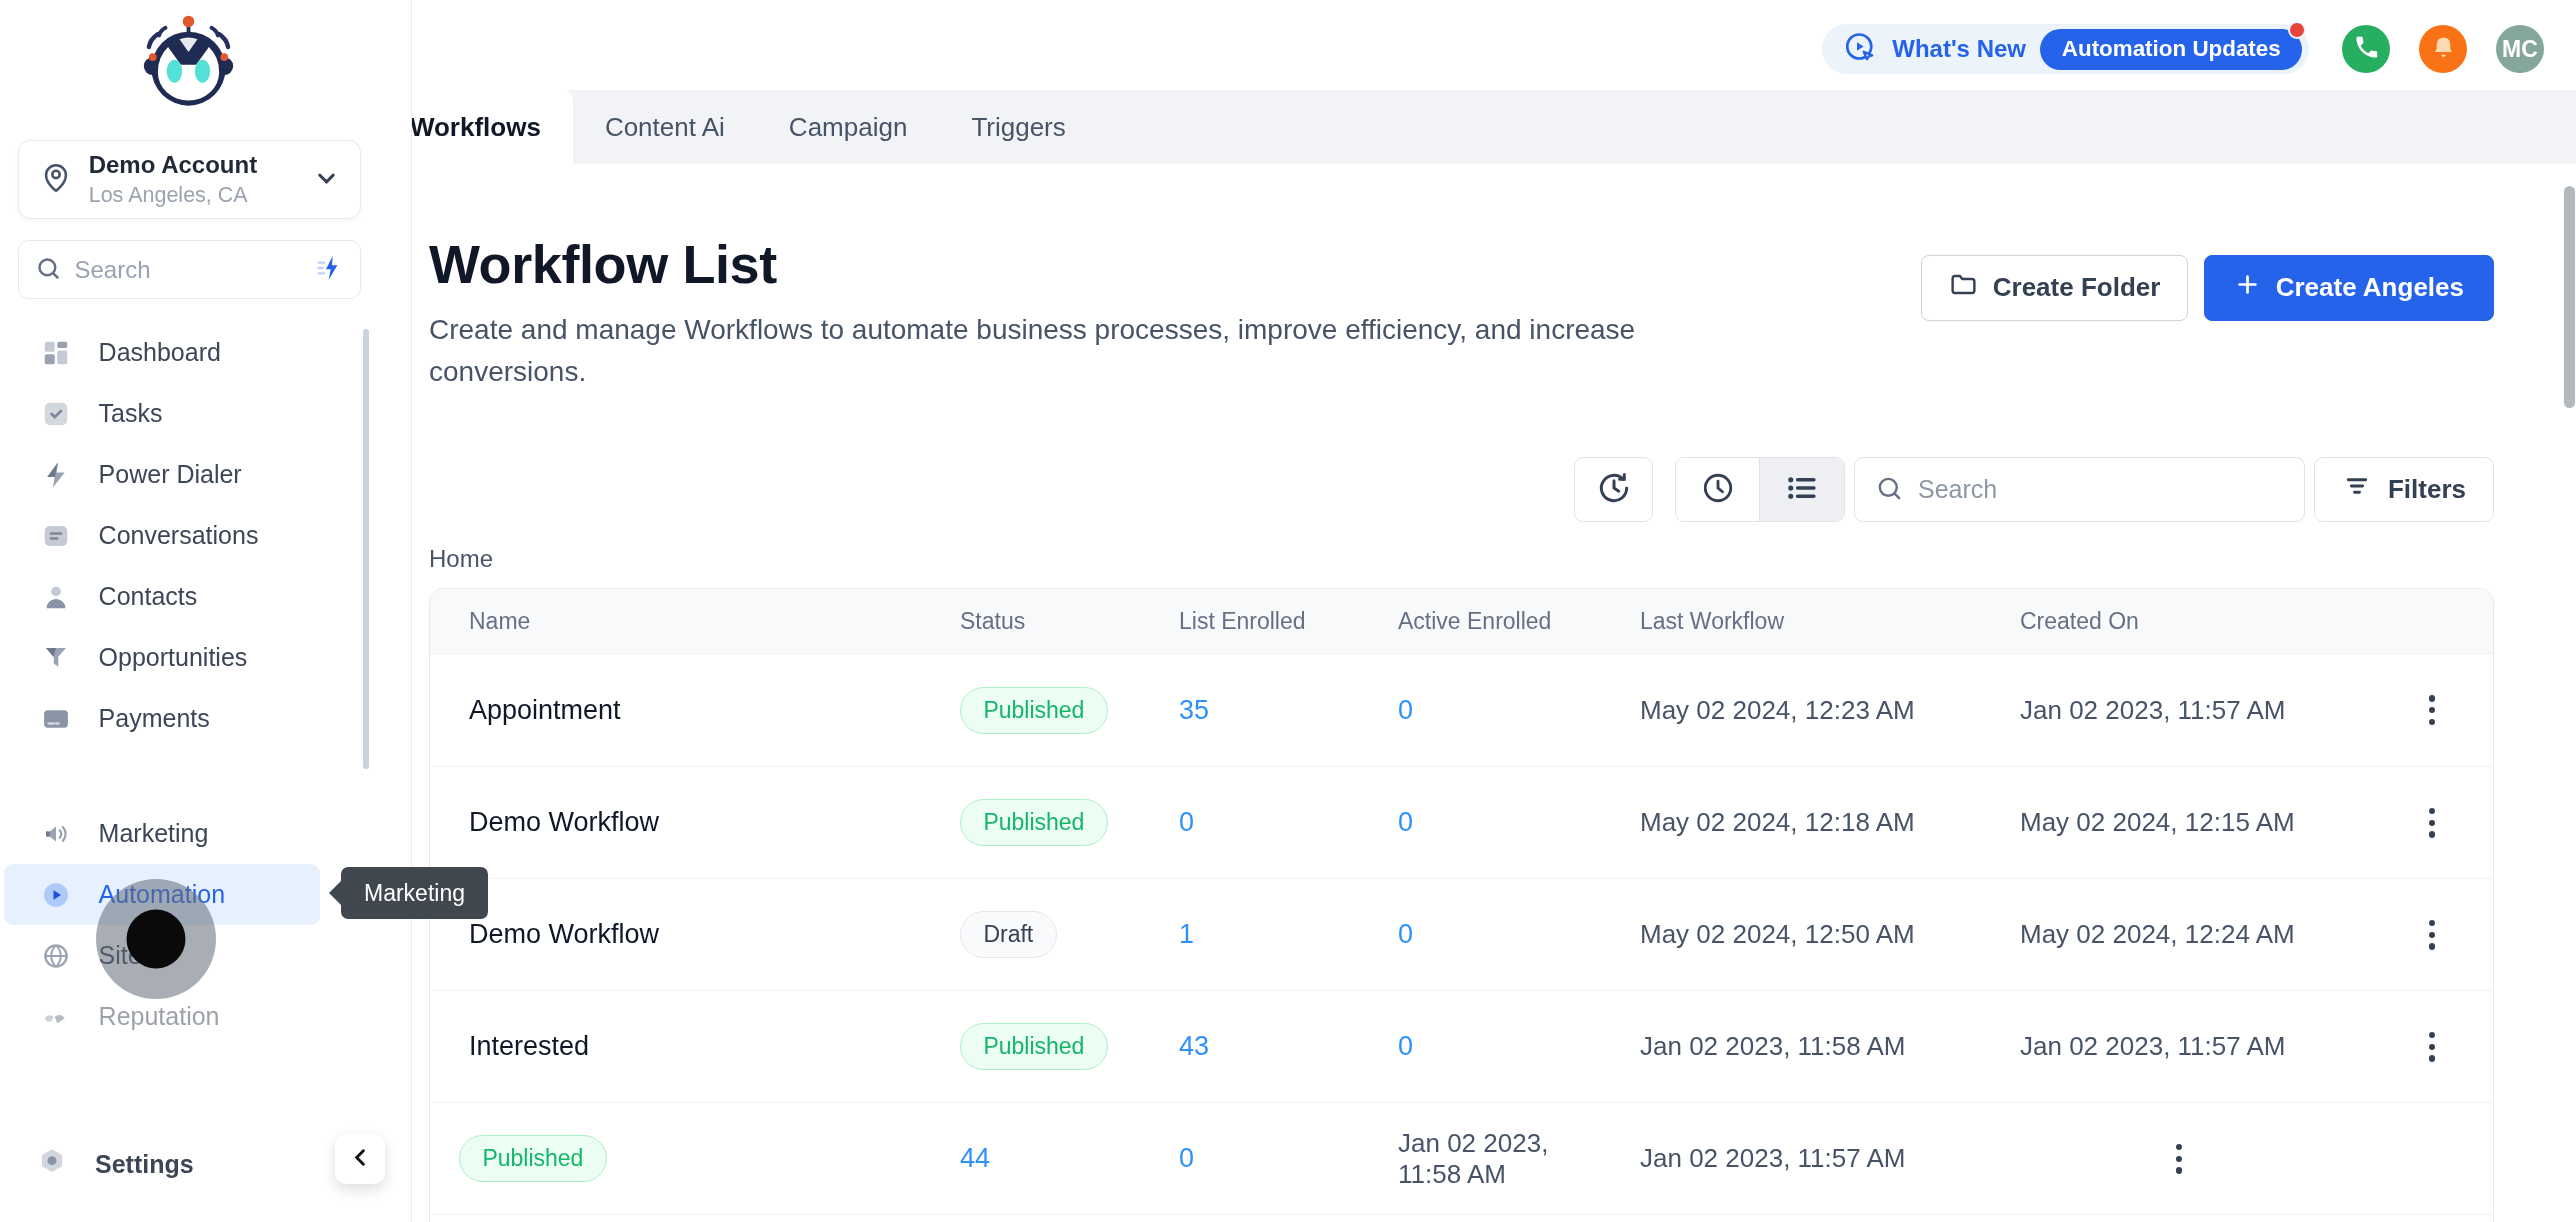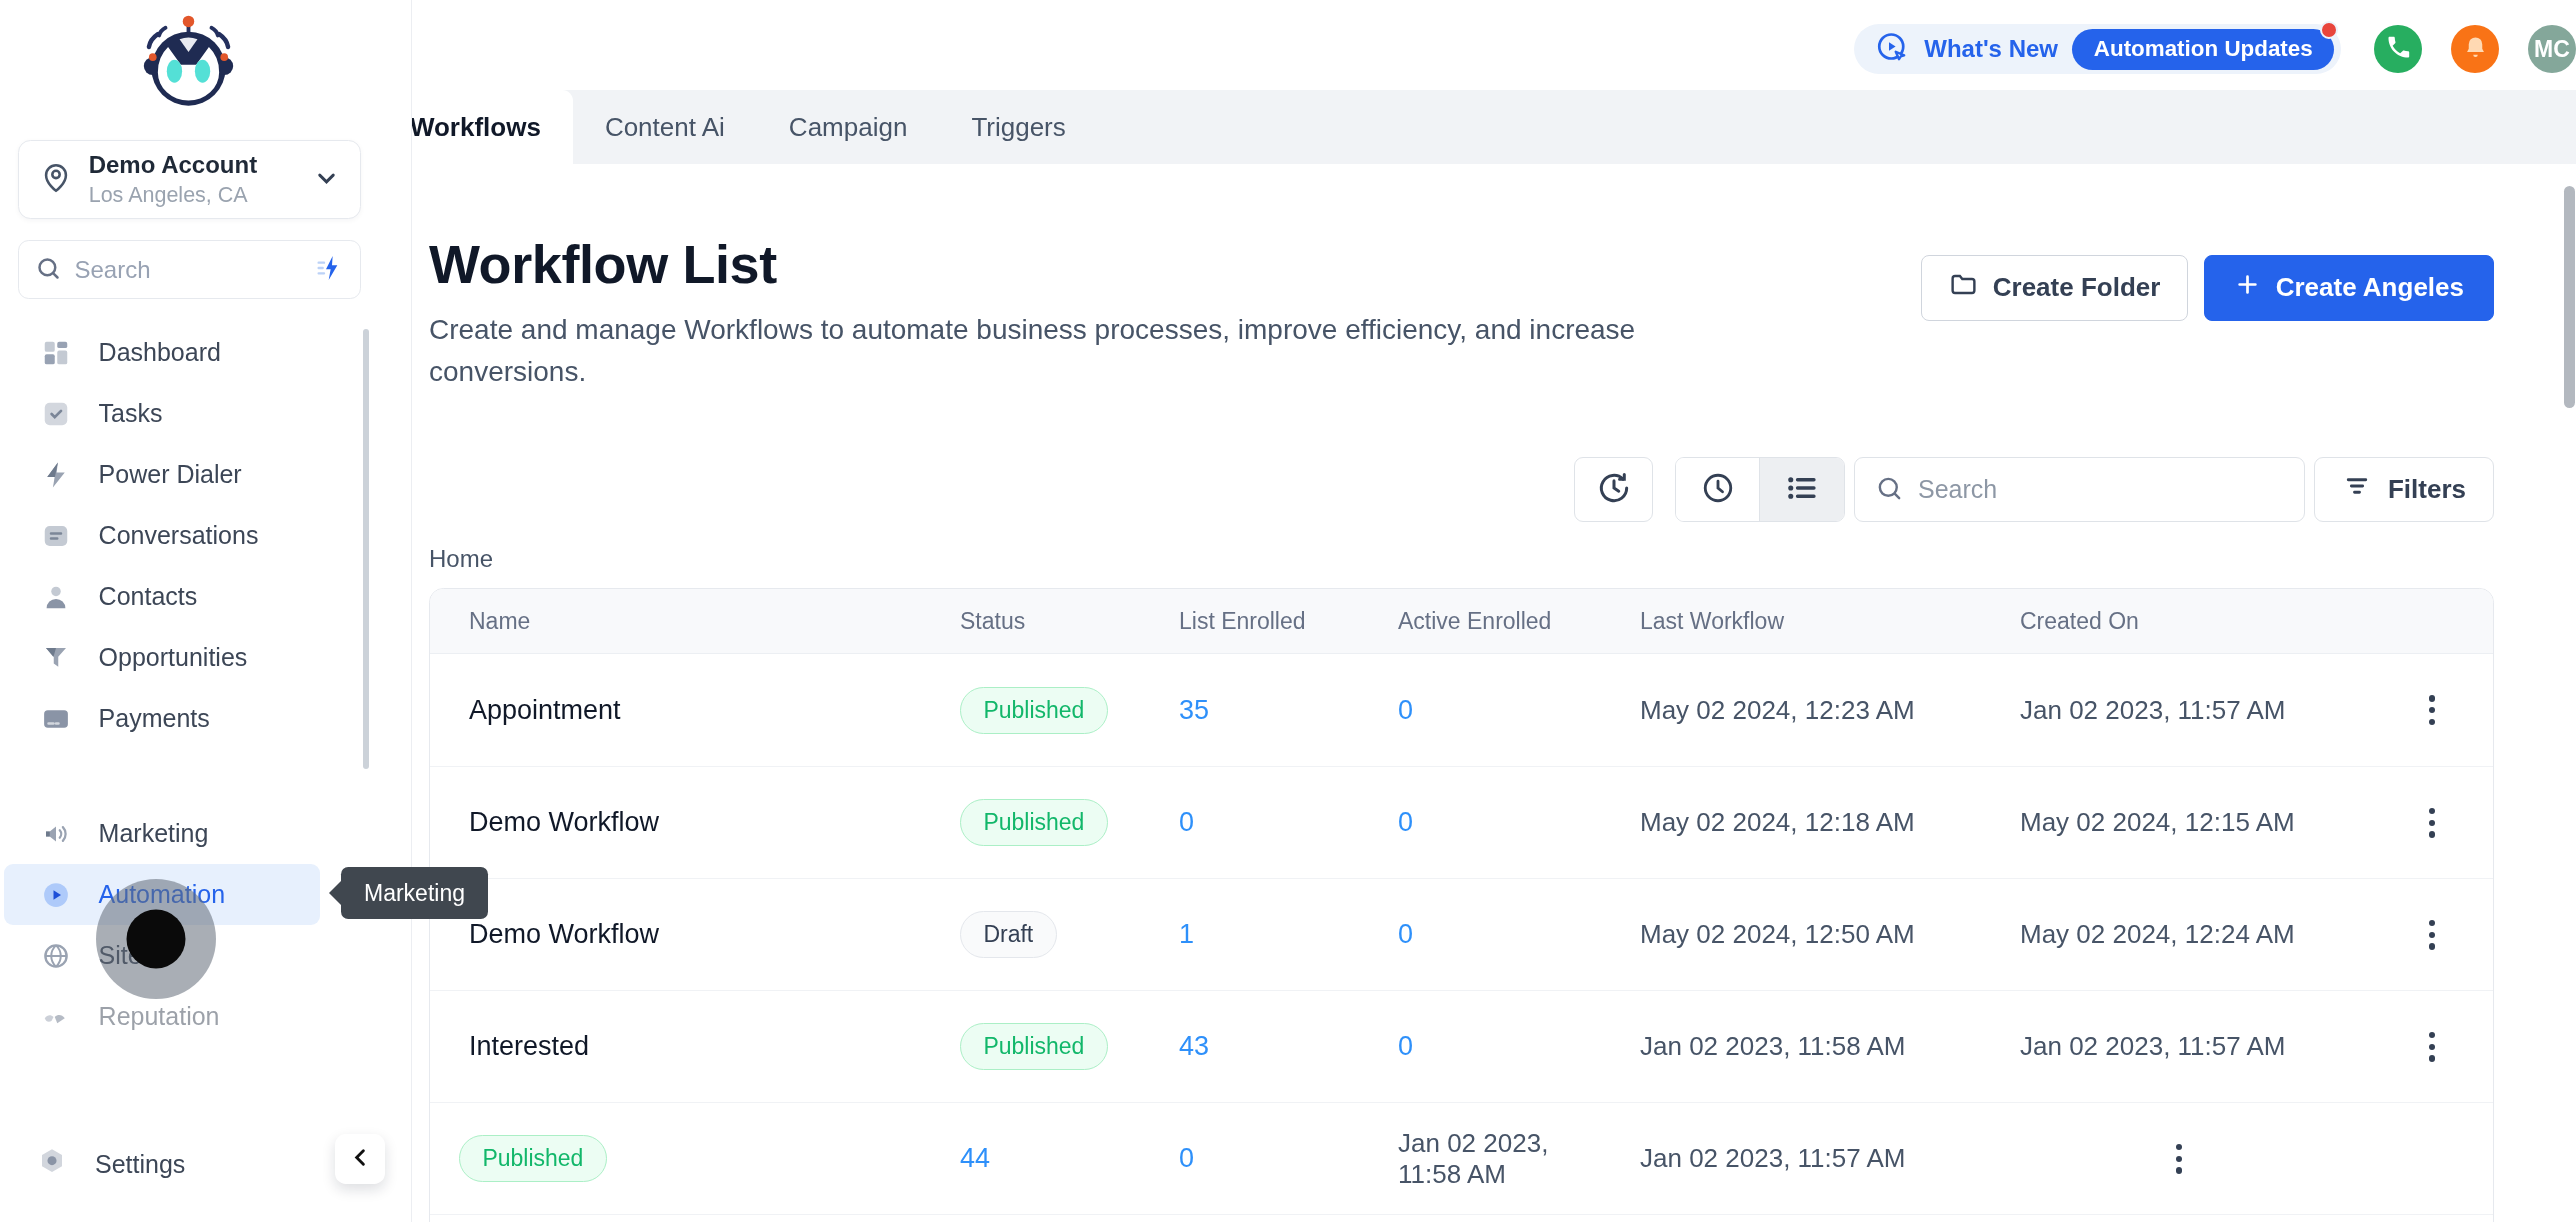--- a/index.html
+++ b/index.html
@@ -25,29 +25,29 @@
   #nav-scroll { position:absolute; left:0; top:322px; width:361px; height:766px; overflow:hidden; }
   .nav-item { height:61px; display:flex; align-items:center; gap:27px; padding-left:36px;
     font-size:25px; color:#3c4656; cursor:pointer; border-radius:9px; margin:0 41px 0 3.6px; }
   .nav-item .nicon { width:32px; height:32px; display:flex; align-items:center; justify-content:center; flex:none; }
   .nav-item.active { background:#e7f0fd; color:#2563eb; font-weight:500; }
   .nav-item.faded { opacity:.5; }
   .nav-gap { margin-top:54px; }
   #nav-fade { position:absolute; left:0; top:1030px; width:361px; height:57px;
     background:linear-gradient(rgba(255,255,255,0),#fff 75%); pointer-events:none; }
   #settings-row { position:absolute; left:0; top:1134px; width:361px; height:61px; display:flex;
-    align-items:center; gap:27px; padding-left:36px; font-size:25px; color:#3c4656; cursor:pointer; }
+    align-items:center; gap:27px; padding-left:36px; font-size:25px; color:#3c4656; cursor:pointer;font-weight:bold; }
   #side-scrollbar { position:absolute; left:363px; top:329px; width:6.3px; height:440px; background:#ccd2d9; border-radius:3.6px; }
   #collapse-btn { position:absolute; left:335px; top:1134px; width:50px; height:50px; background:#fff;
     border:0.9px solid #f0f1f4; border-radius:10.7px; box-shadow:0 5.4px 14.3px rgba(16,24,40,.14);
     display:flex; align-items:center; justify-content:center; cursor:pointer; z-index:30; }
 
   
   #topbar { position:absolute; left:377px; top:0; right:0; height:98px; background:#fff;
-    display:flex; align-items:center; justify-content:flex-end; gap:29px; }
+    display:flex; align-items:center; justify-content:flex-end; padding-right:32px; gap:29px; }
   .whatsnew-pill { position:relative; display:flex; align-items:center; gap:14.3px; height:50px;
     background:#edf3fb; border-radius:894px; padding:0 7.2px 0 19.7px; cursor:pointer; margin-right:3.6px; }
   .whatsnew-label { font-size:24px; font-weight:700; color:var(--accent); }
   .updates-pill { position:relative; display:flex; align-items:center; height:41px; background:var(--accent);
     color:#fff; font-size:22.4px; font-weight:700; border-radius:894px; padding:0 21.5px; }
   .red-dot { position:absolute; top:-7.2px; right:-3.6px; width:18px; height:18px; background:#e8453c;
     border-radius:50%; border:2.7px solid #edf3fb; }
   .circle-btn { width:48px; height:48px; border-radius:50%; display:flex; align-items:center;
     justify-content:center; cursor:pointer; flex:none; }
   .circle-phone { background:#27ae60; }

